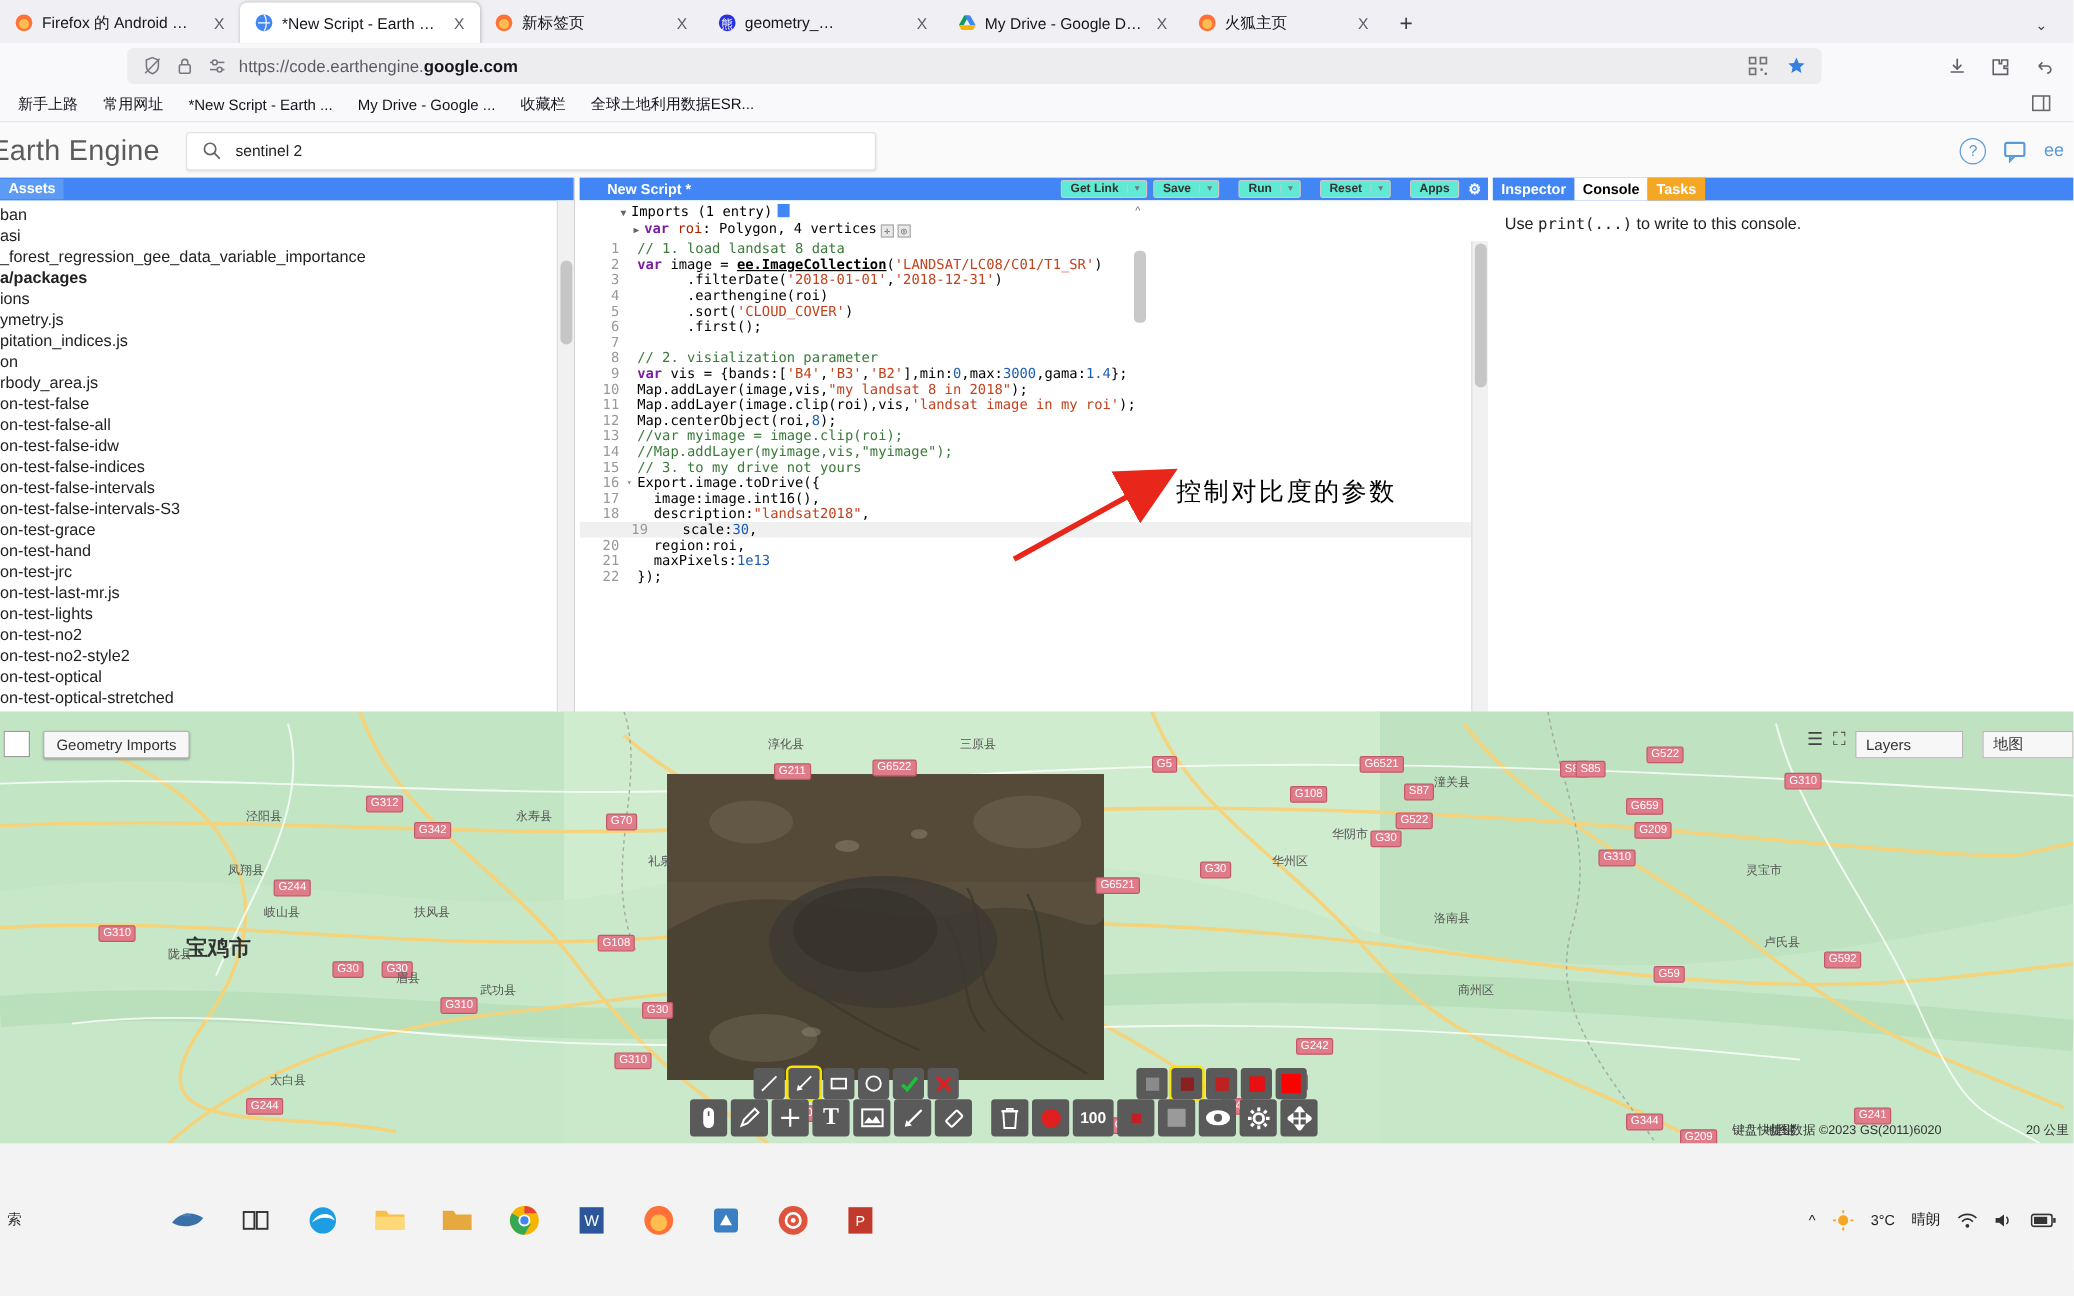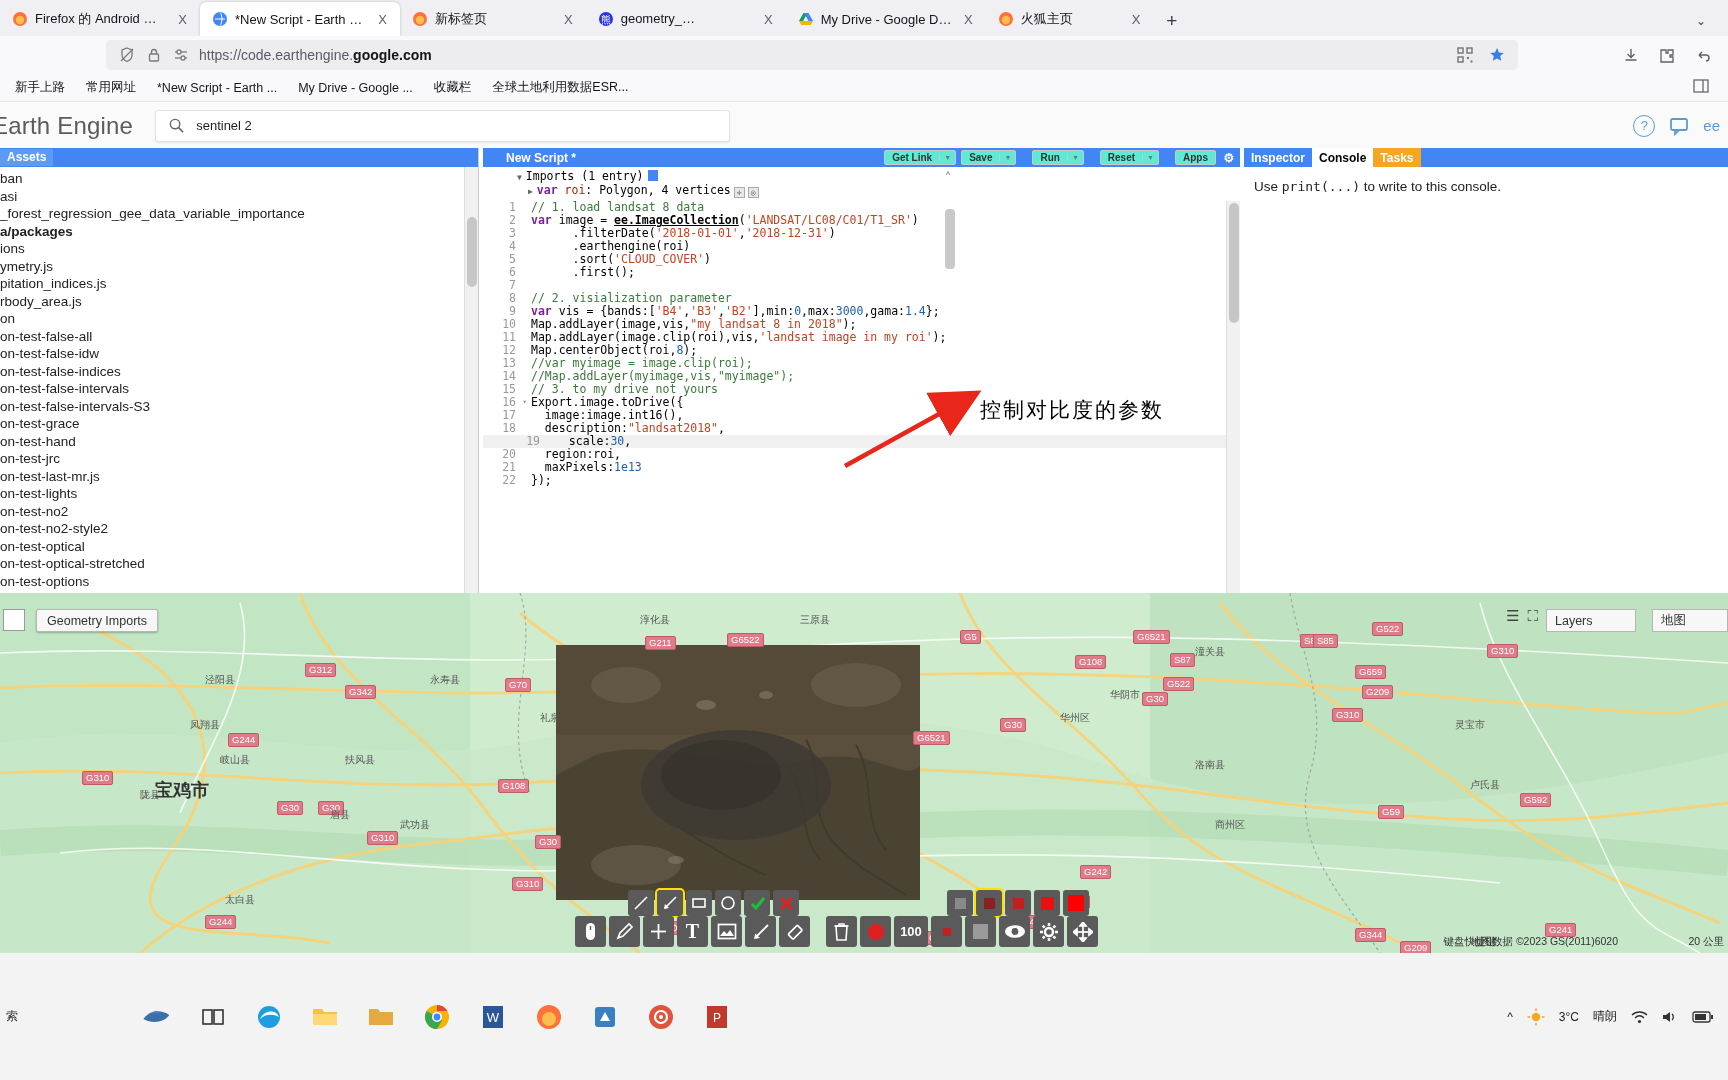--- a/index.html
+++ b/index.html
@@ -357,22 +357,23 @@
         <span class="tabsel">Assets</span>
       </div>
       <div id="assets-list">
           <div class="asset">ban</div>
           <div class="asset">asi</div>
           <div class="asset">_forest_regression_gee_data_variable_importance</div>
           <div class="asset bold">a/packages</div>
           <div class="asset">ions</div>
           <div class="asset">ymetry.js</div>
           <div class="asset">pitation_indices.js</div>
+          <div class="asset">on</div>
           <div class="asset">rbody_area.js</div>
-          <div class="asset">on</div>
+          <div class="asset">on-test-false</div>
           <div class="asset">on-test-false-all</div>
           <div class="asset">on-test-false-idw</div>
           <div class="asset">on-test-false-indices</div>
           <div class="asset">on-test-false-intervals</div>
           <div class="asset">on-test-false-intervals-S3</div>
           <div class="asset">on-test-grace</div>
           <div class="asset">on-test-hand</div>
           <div class="asset">on-test-jrc</div>
           <div class="asset">on-test-last-mr.js</div>
           <div class="asset">on-test-lights</div>

